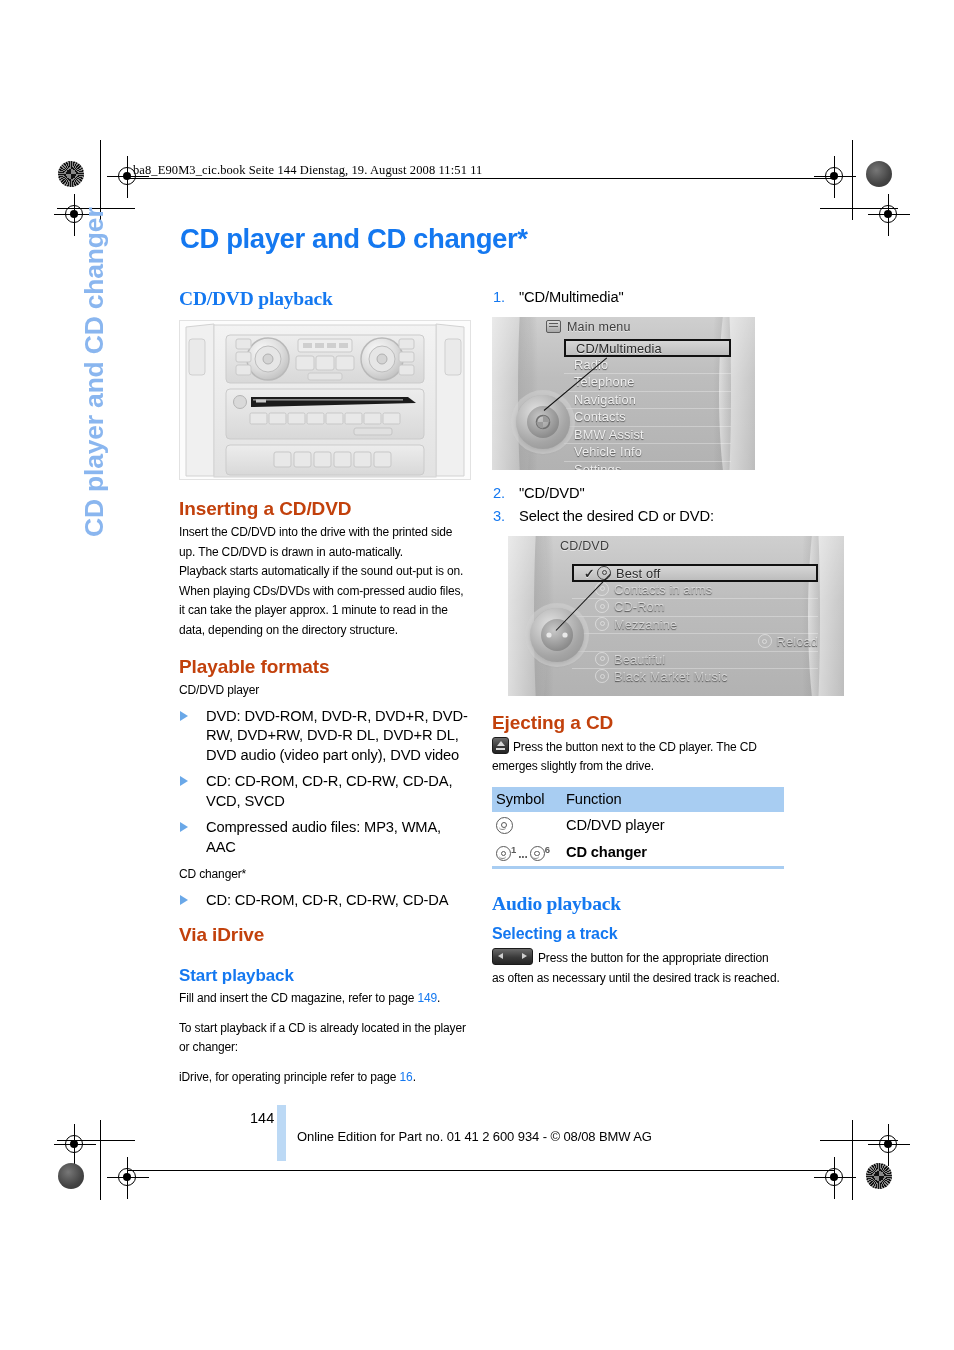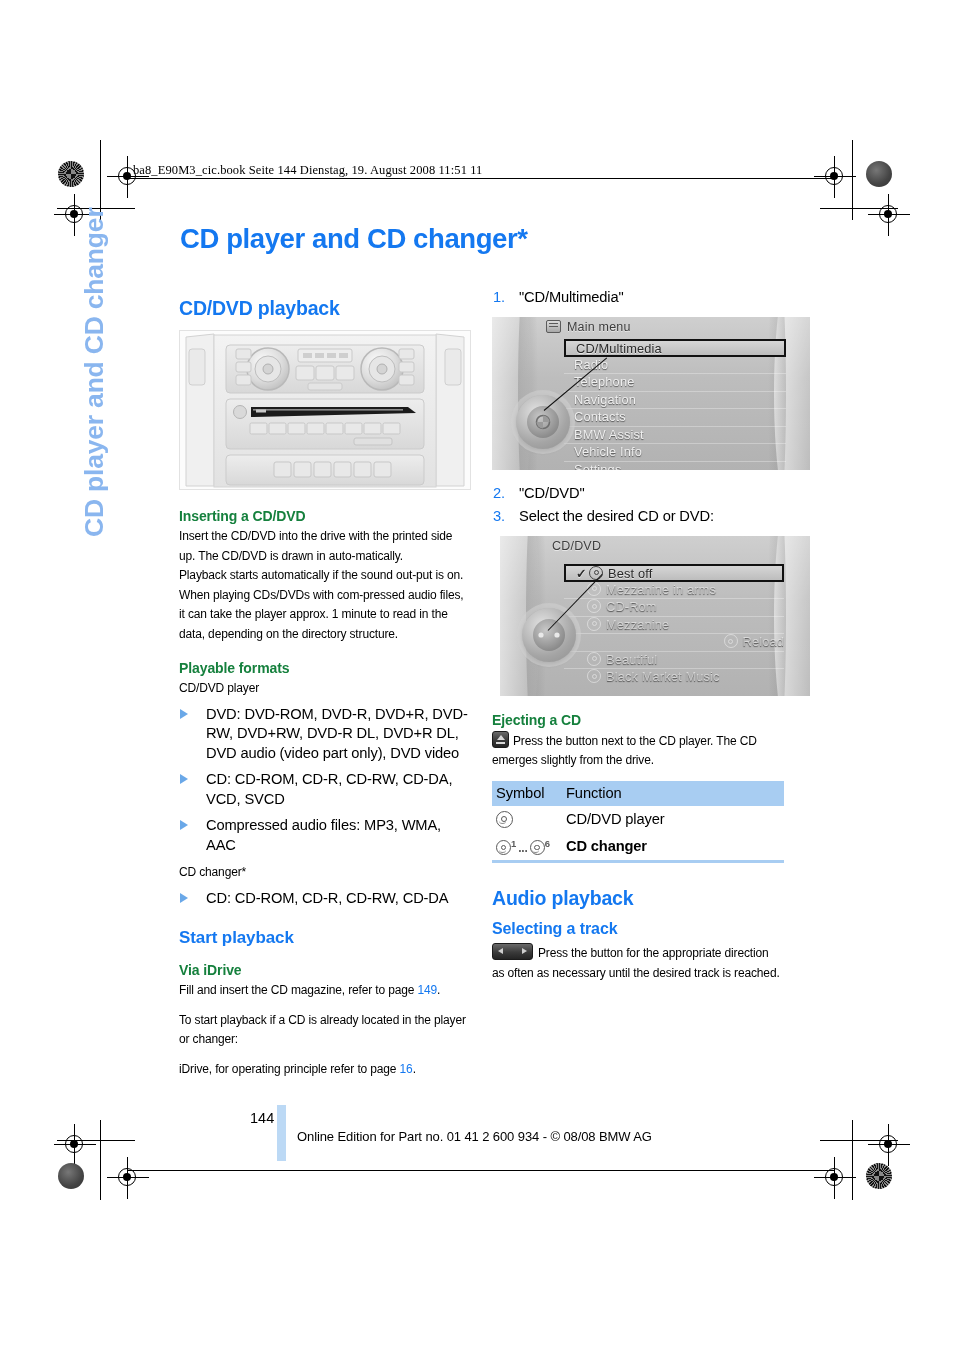--- a/index.html
+++ b/index.html
@@ -90,27 +90,28 @@
     white-space: nowrap;
   }
 
   .col-left  { position: absolute; left: 179px; top: 288px; width: 292px; }
   .col-right { position: absolute; left: 492px; top: 288px; width: 292px; }
 
   h2.sec {
     font-size: 19.5px;
     font-weight: bold;
     color: #1478f0;
-    margin: 9px 0 10px 0;
+    margin: 0 0 10px 0;
     letter-spacing: -0.2px;
+    font-family: Liberation Serif, serif;
   }
   h3.sub {
-    font-size: 14px;
+    font-size: 19px;
     font-weight: bold;
-    color: #15803d;
+    color: #c2410c;
     margin: 0 0 3px 0;
     letter-spacing: -0.1px;
   }
   h3.sub.dark {
     color: #1478f0;
   }
   p.body {
     font-size: 12px;
     line-height: 19.5px;
     margin: 0 0 10px 0;
@@ -493,35 +494,35 @@
   <ul class="tri">
     <li><span class="tri-mark"></span><span>DVD: DVD-ROM, DVD-R, DVD+R, DVD-RW, DVD+RW, DVD-R DL, DVD+R DL, DVD audio (video part only), DVD video</span></li>
     <li><span class="tri-mark"></span><span>CD: CD-ROM, CD-R, CD-RW, CD-DA, VCD, SVCD</span></li>
     <li><span class="tri-mark"></span><span>Compressed audio files: MP3, WMA, AAC</span></li>
   </ul>
   <p class="body tight" style="margin-bottom:6px;">CD changer*</p>
   <ul class="tri">
     <li><span class="tri-mark"></span><span>CD: CD-ROM, CD-R, CD-RW, CD-DA</span></li>
   </ul>
 
+  <h3 class="sub" style="margin-top:14px;">Via iDrive</h3>
   <h3 class="sub dark" style="margin-top:20px;font-size:17px;">Start playback</h3>
-  <h3 class="sub" style="margin-top:14px;">Via iDrive</h3>
   <p class="body"><span>Fill and insert the CD magazine, refer to page </span><span class="pgref">149</span><span>.</span></p>
   <p class="body">To start playback if a CD is already located in the player or changer:</p>
   <p class="body"><span>iDrive, for operating principle refer to page </span><span class="pgref">16</span><span>.</span></p>
 </div>
 
 <div class="col-right">
 
   <div class="step">
     <span class="num">1.</span>
     <span>"CD/Multimedia"</span>
   </div>
 
-  <div class="idrive" style="width:290px;height:153px;margin:9px 0 14px 0;padding-left:28px;">
+  <div class="idrive" style="width:263px;height:153px;margin:9px 0 14px 0;">
     <div class="arc l1"></div>
     <div class="arc l2"></div>
     <div class="arc r1"></div>
     <div class="arc r2"></div>
 
     <div class="titlebar">
       <span class="ti-icon"></span>
       <span>Main menu</span>
     </div>
 
@@ -550,37 +551,37 @@
 
   <div class="step">
     <span class="num">2.</span>
     <span>"CD/DVD"</span>
   </div>
   <div class="step" style="margin-bottom:9px;">
     <span class="num">3.</span>
     <span>Select the desired CD or DVD:</span>
   </div>
 
-  <div class="idrive" style="width:310px;height:160px;margin:6px 0 16px 8px;">
+  <div class="idrive" style="width:336px;height:160px;margin:6px 0 16px 16px;">
     <div class="arc l1"></div>
     <div class="arc l2"></div>
     <div class="arc r1"></div>
     <div class="arc r2"></div>
 
     <div class="titlebar" style="padding-left:46px;">
       <span class="disc-g" style="color:#4a4a4a;margin-right:6px;"></span>
       <span>CD/DVD</span>
     </div>
 
     <div class="menu" style="left:64px;right:26px;top:28px;">
       <div class="row selected">
         <span class="chk">✓</span><span class="disc-g"></span><span>Best off</span>
       </div>
       <div class="row dim" style="padding-left:23px;">
-        <span class="disc-g"></span><span>Mezzanine in arms</span>
+        <span class="disc-g"></span><span>Contacts in arms</span>
       </div>
       <div class="row dim" style="padding-left:23px;">
         <span class="disc-g"></span><span>CD-Rom</span>
       </div>
       <div class="row dim" style="padding-left:23px;">
         <span class="disc-g"></span><span>Mezzanine</span>
       </div>
       <div class="row dim" style="padding-left:23px;text-align:right;">
         <span class="disc-g"></span><span>Reload</span>
       </div>

